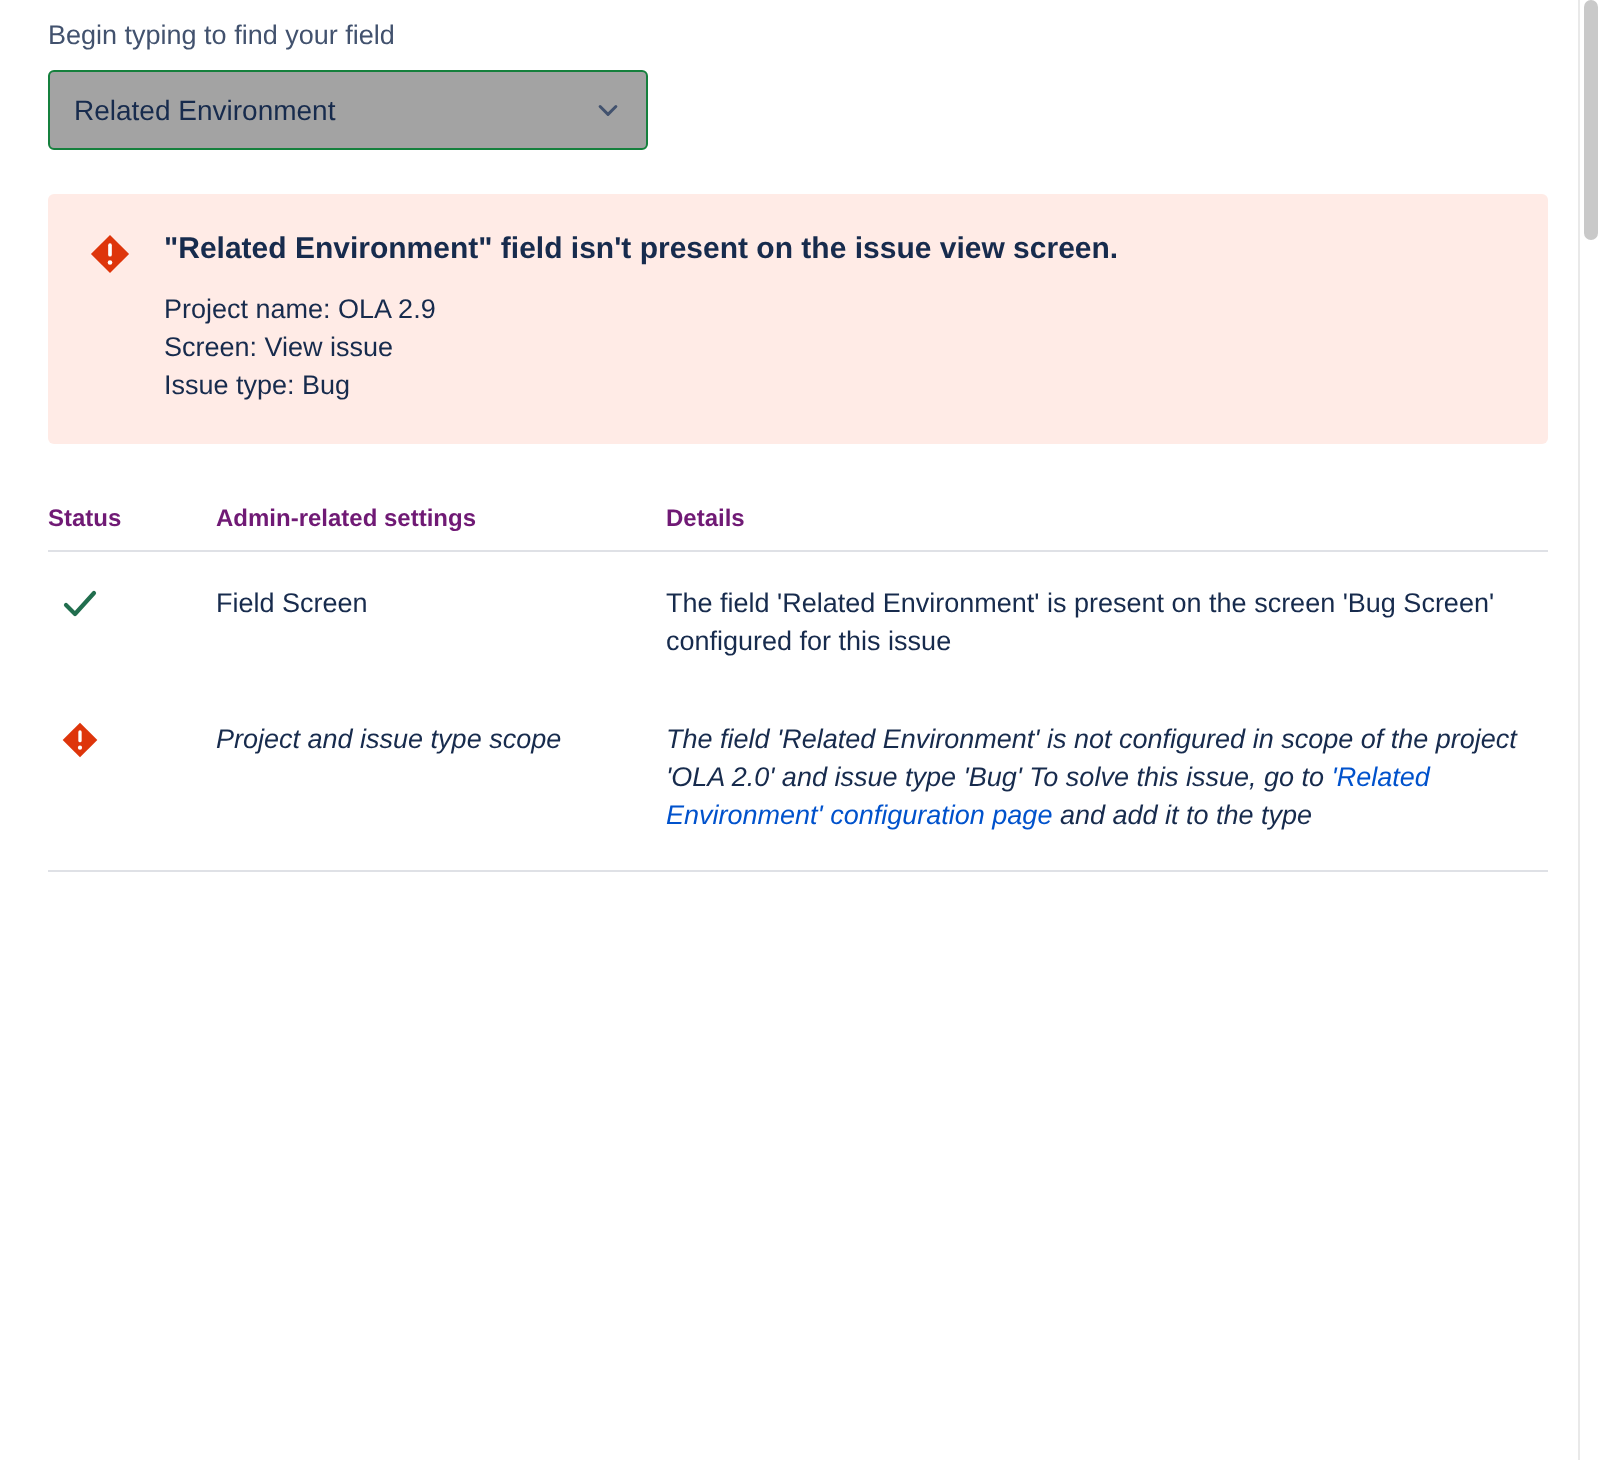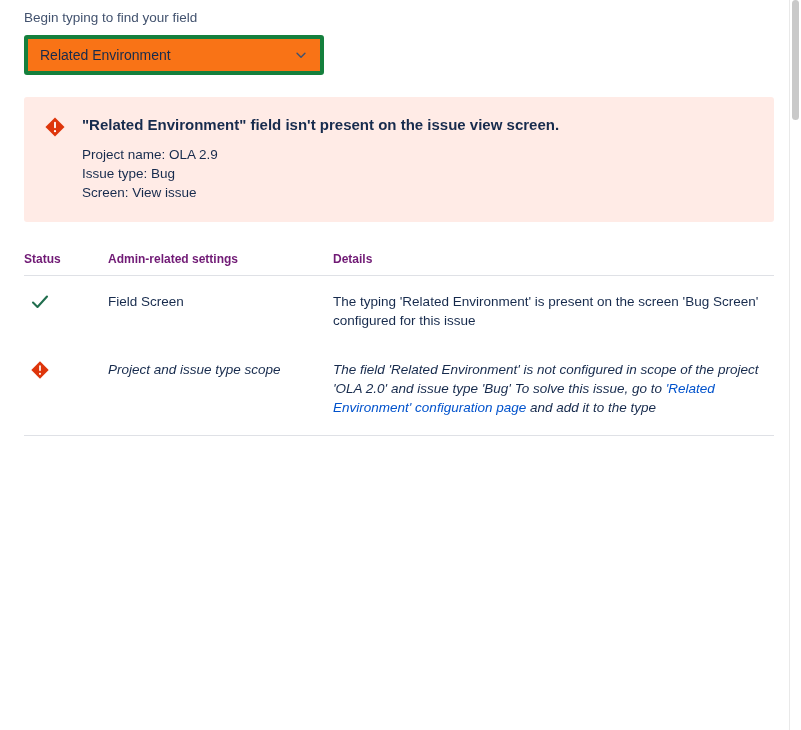--- a/index.html
+++ b/index.html
@@ -53,22 +53,22 @@
   }
   .field-label {
     font-size: 13.5px;
     color: #42526e;
     margin-top: 10px;
   }
   .select-wrap {
     margin-top: 10px;
     width: 300px;
     height: 40px;
-    background: #f97316;
-    border: 4px solid #15803d;
+    background: #a3a3a3;
+    border: 1px solid #15803d;
     border-radius: 3px;
     display: flex;
     align-items: center;
     padding: 0 12px;
     box-sizing: border-box;
     cursor: pointer;
     position: relative;
   }
   .select-value {
     font-size: 14px;
@@ -175,22 +175,22 @@
     <span class="alert-icon">
       <svg viewBox="0 0 24 24" width="22" height="22" aria-hidden="true">
         <path d="M12 1.6 L22.4 12 L12 22.4 L1.6 12 Z" fill="#de350b"></path>
         <rect x="11" y="6.2" width="2" height="7.2" rx="1" fill="#ffffff"></rect>
         <circle cx="12" cy="16.6" r="1.25" fill="#ffffff"></circle>
       </svg>
     </span>
     <div class="alert-body">
       <div class="alert-title">"Related Environment" field isn't present on the issue view screen.</div>
       <div class="alert-line">Project name: OLA 2.9</div>
+      <div class="alert-line">Screen: View issue</div>
       <div class="alert-line">Issue type: Bug</div>
-      <div class="alert-line">Screen: View issue</div>
     </div>
   </div>
 
   <table class="checks">
     <thead>
       <tr>
         <th class="col-status">Status</th>
         <th class="col-setting">Admin-related settings</th>
         <th class="col-details">Details</th>
       </tr>
@@ -198,21 +198,21 @@
     <tbody>
       <tr>
         <td class="status-cell">
           <span>
             <svg class="icon-ok" viewBox="0 0 20 20" aria-hidden="true">
               <path d="M3 10.5 L7.5 15 L17 4.5" fill="none" stroke="#216e4e" stroke-width="2.1" stroke-linecap="round" stroke-linejoin="round"></path>
             </svg>
           </span>
         </td>
         <td>Field Screen</td>
-        <td>The typing 'Related Environment' is present on the screen 'Bug Screen' configured for this issue</td>
+        <td>The field 'Related Environment' is present on the screen 'Bug Screen' configured for this issue</td>
       </tr>
       <tr class="row-last">
         <td class="status-cell">
           <span>
             <svg class="icon-err" viewBox="0 0 24 24" aria-hidden="true">
               <path d="M12 1.6 L22.4 12 L12 22.4 L1.6 12 Z" fill="#de350b"></path>
               <rect x="11" y="6.2" width="2" height="7.2" rx="1" fill="#ffffff"></rect>
               <circle cx="12" cy="16.6" r="1.25" fill="#ffffff"></circle>
             </svg>
           </span>

